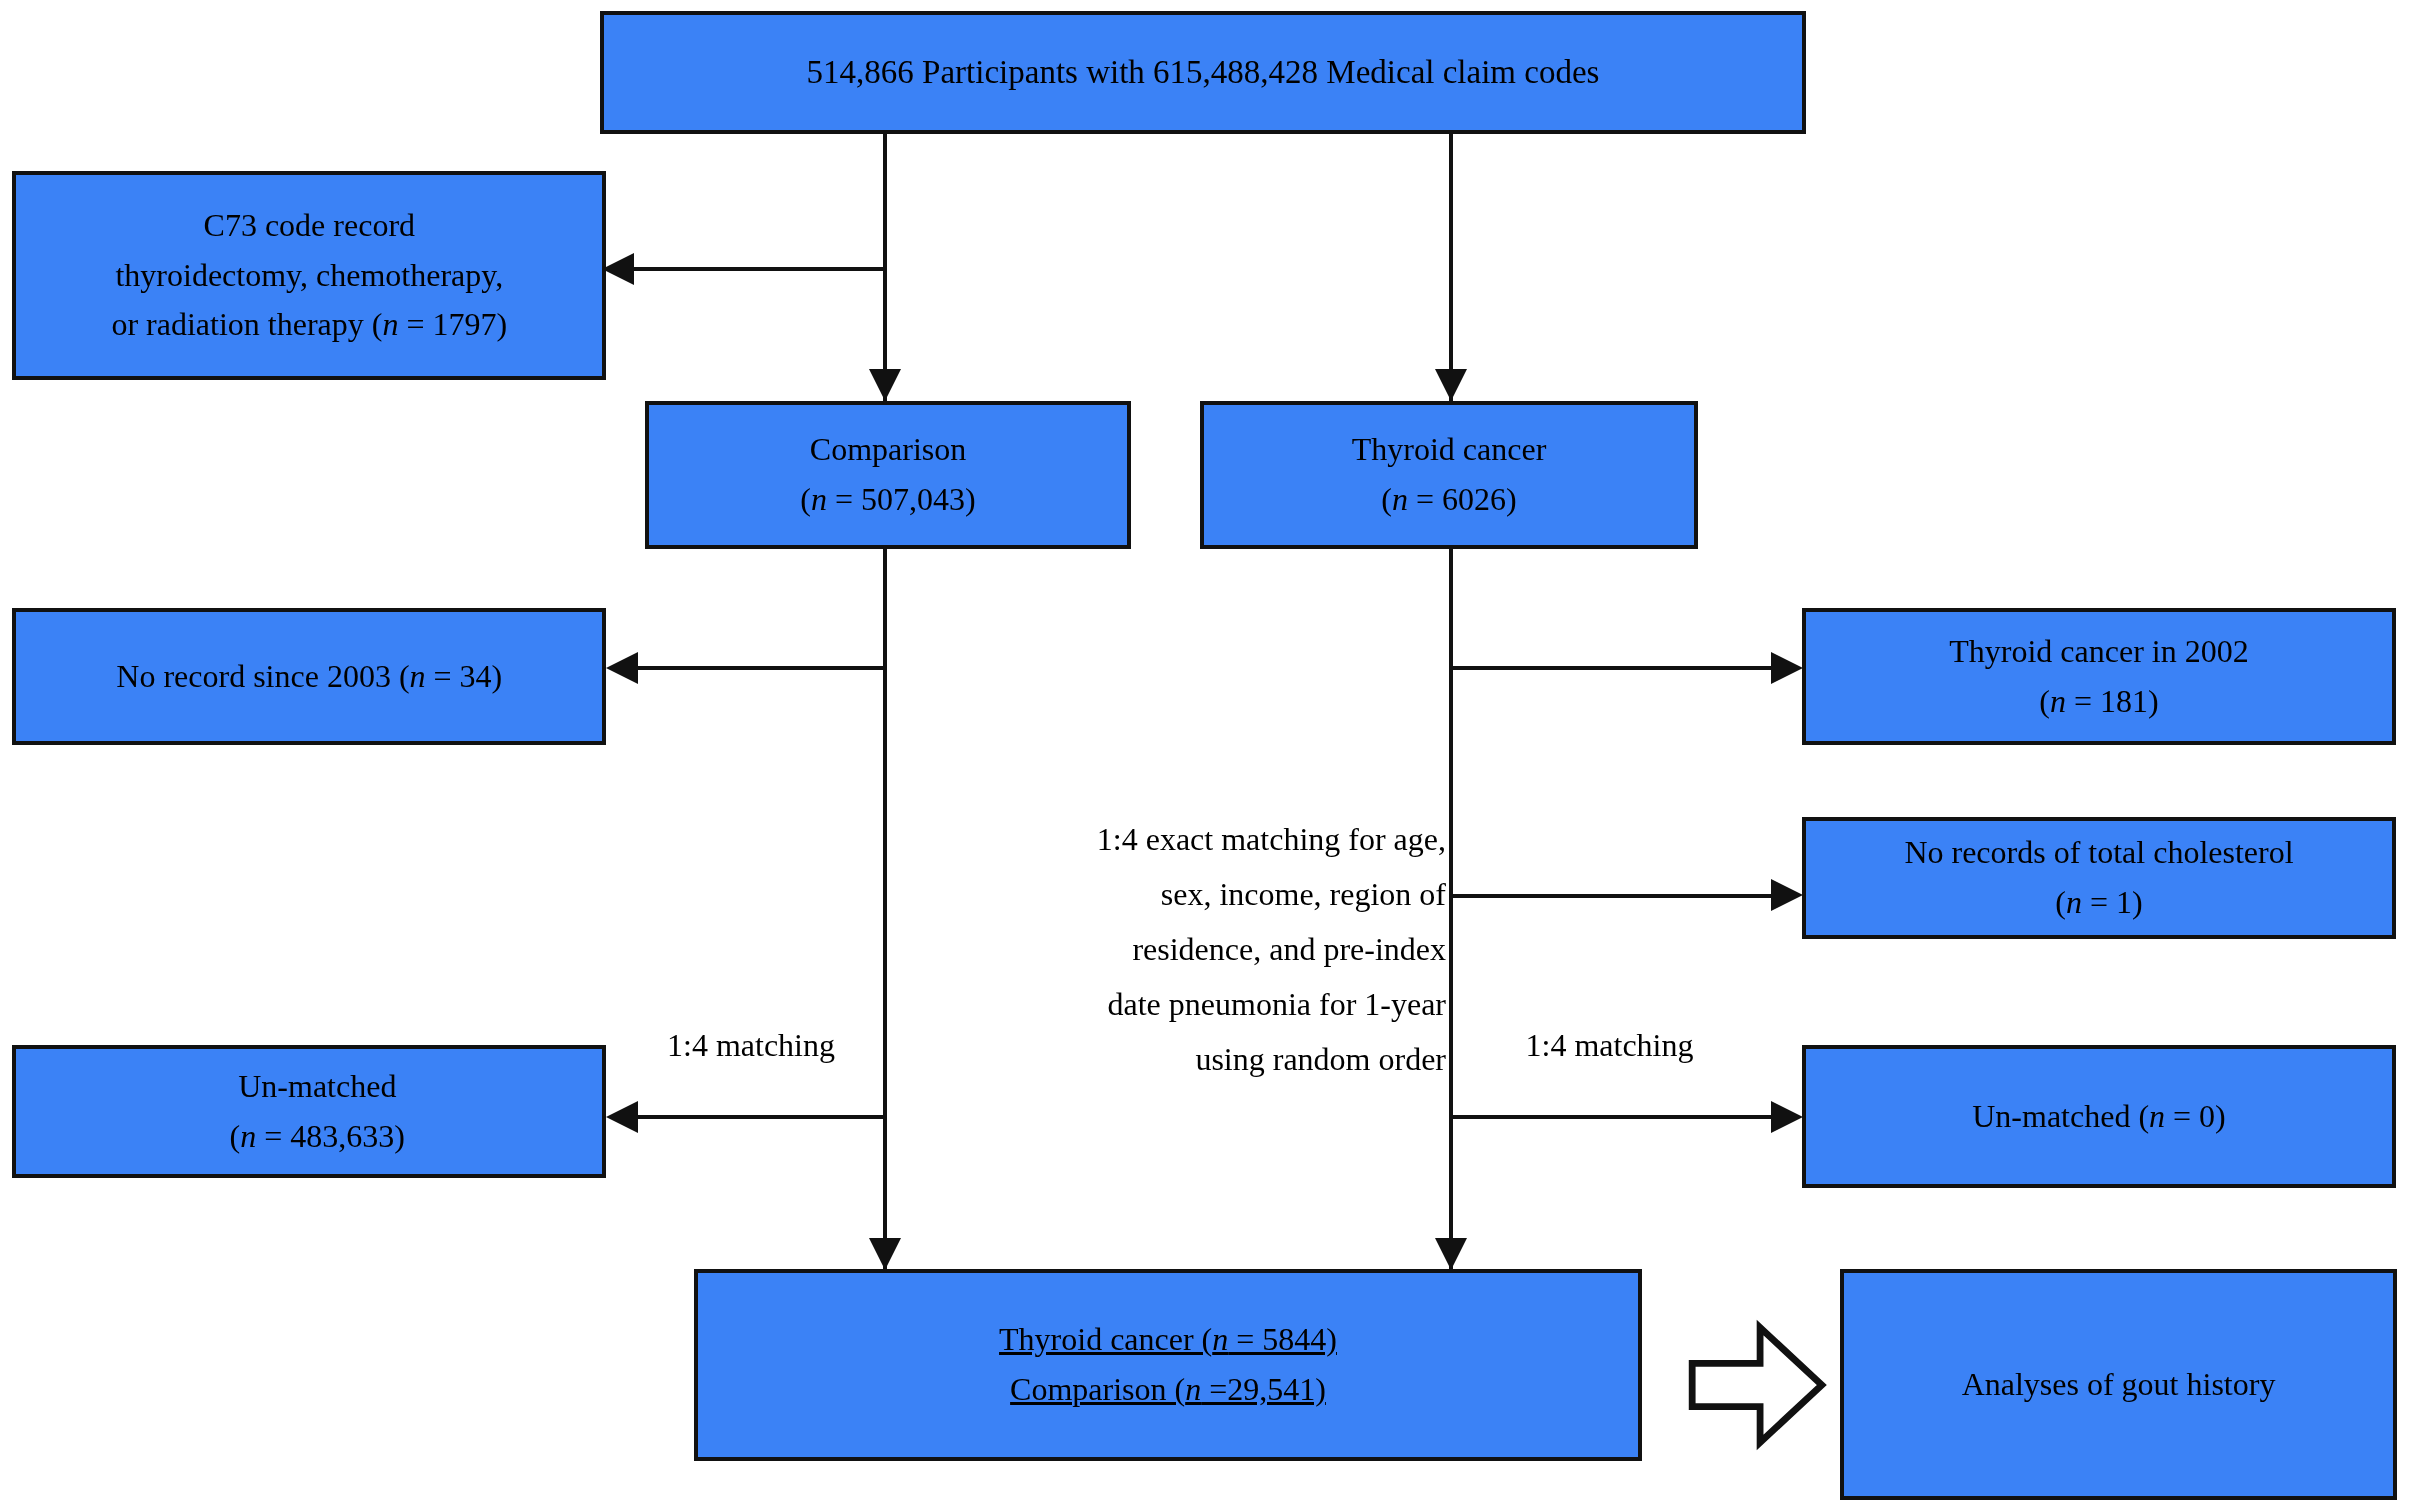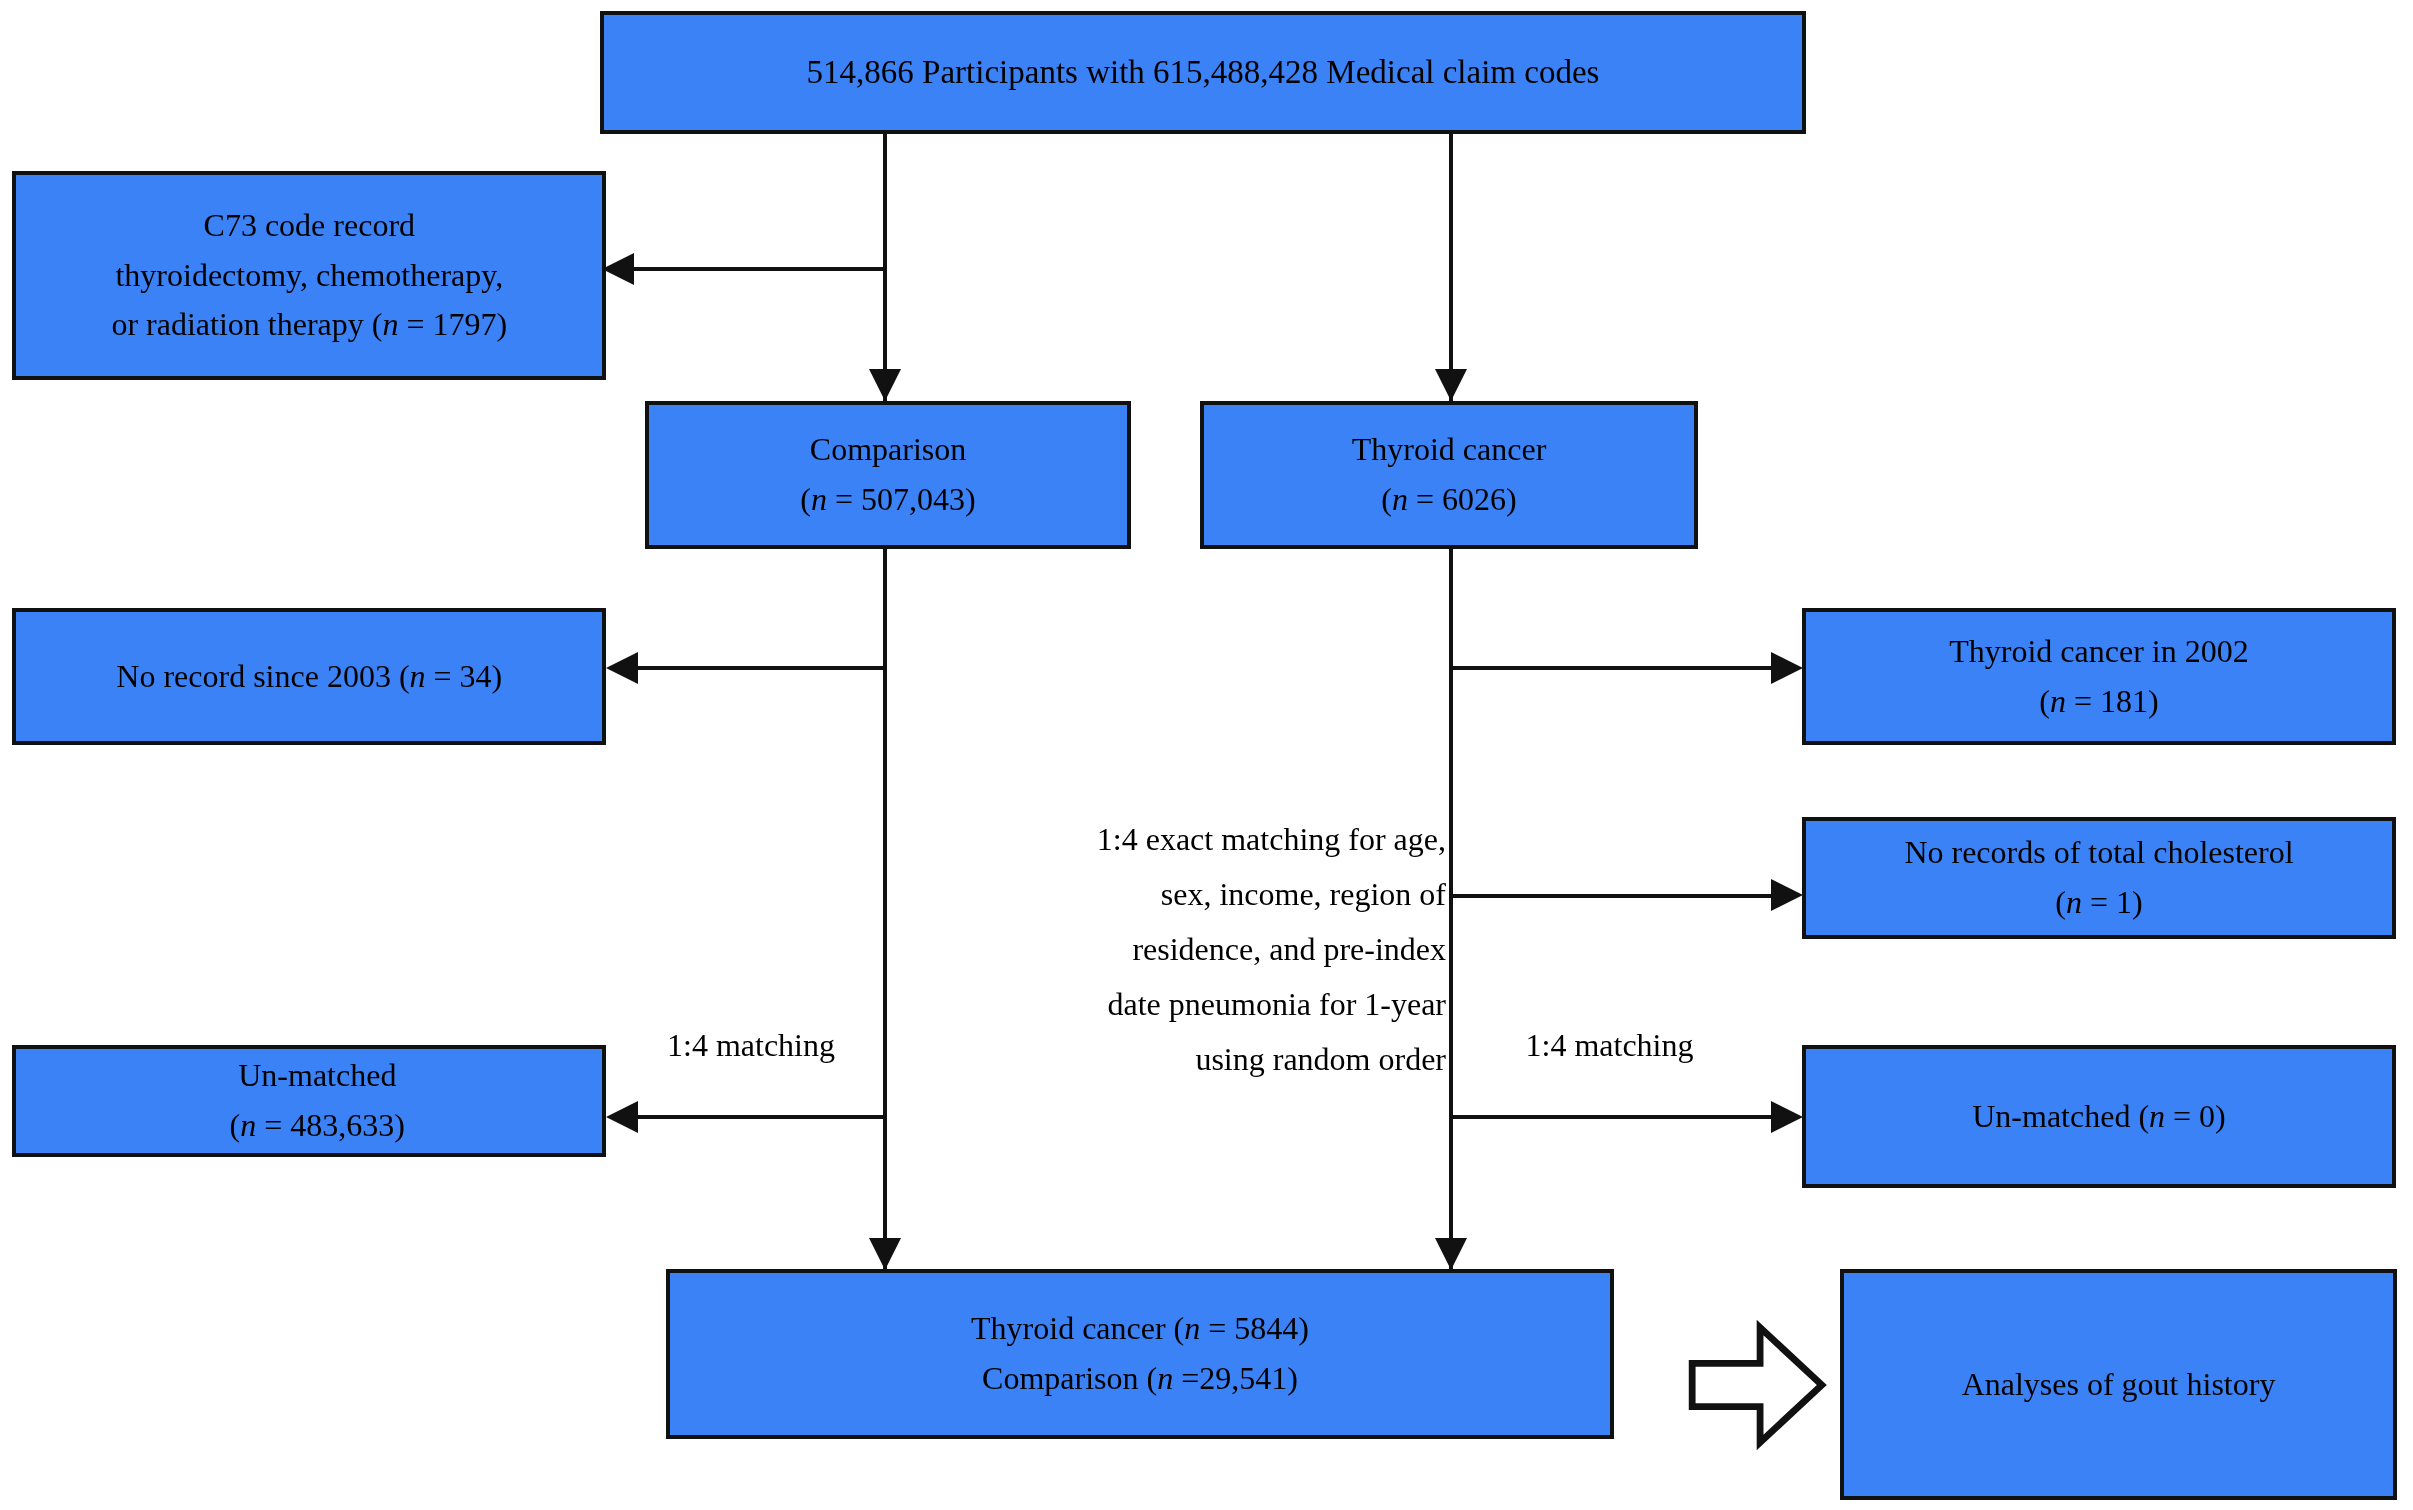--- a/index.html
+++ b/index.html
@@ -146,30 +146,30 @@
   <div class="box fs-md" style="left:1802px; top:608px; width:594px; height:137px;">
     <span class="line">Thyroid cancer in 2002</span>
     <span class="line"><span>(</span><em class="nvar">n</em><span> = 181)</span></span>
   </div>
 
   <div class="box fs-md" style="left:1802px; top:817px; width:594px; height:122px;">
     <span class="line">No records of total cholesterol</span>
     <span class="line"><span>(</span><em class="nvar">n</em><span> = 1)</span></span>
   </div>
 
-  <div class="box fs-md" style="left:12.3px; top:1045px; width:594px; height:112px;padding-left:16px;">
+  <div class="box fs-md" style="left:12.3px; top:1045px; width:594px; height:133px;padding-left:16px;">
     <span class="line">Un-matched</span>
     <span class="line"><span>(</span><em class="nvar">n</em><span> = 483,633)</span></span>
   </div>
 
   <div class="box fs-md" style="left:1802px; top:1045px; width:594px; height:143px;">
     <span class="line"><span>Un-matched (</span><em class="nvar">n</em><span> = 0)</span></span>
   </div>
 
-  <div class="box fs-md" style="left:666px; top:1269px; width:948px; height:170px;">
+  <div class="box fs-md" style="left:694px; top:1269px; width:948px; height:192px;text-decoration:underline;">
     <span class="line"><span>Thyroid cancer (</span><em class="nvar">n</em><span> = 5844)</span></span>
     <span class="line"><span>Comparison (</span><em class="nvar">n</em><span> =29,541)</span></span>
   </div>
 
   <div class="blockarrow" style="left:1686px; top:1314px; width:142px; height:142px;">
     <svg width="142" height="142" viewBox="0 0 230 230" aria-hidden="true">
       <polygon points="10,80 120,80 120,22 220,115 120,208 120,150 10,150" fill="#ffffff" stroke="#111111" stroke-width="11" stroke-linejoin="miter"></polygon>
     </svg>
   </div>
 

